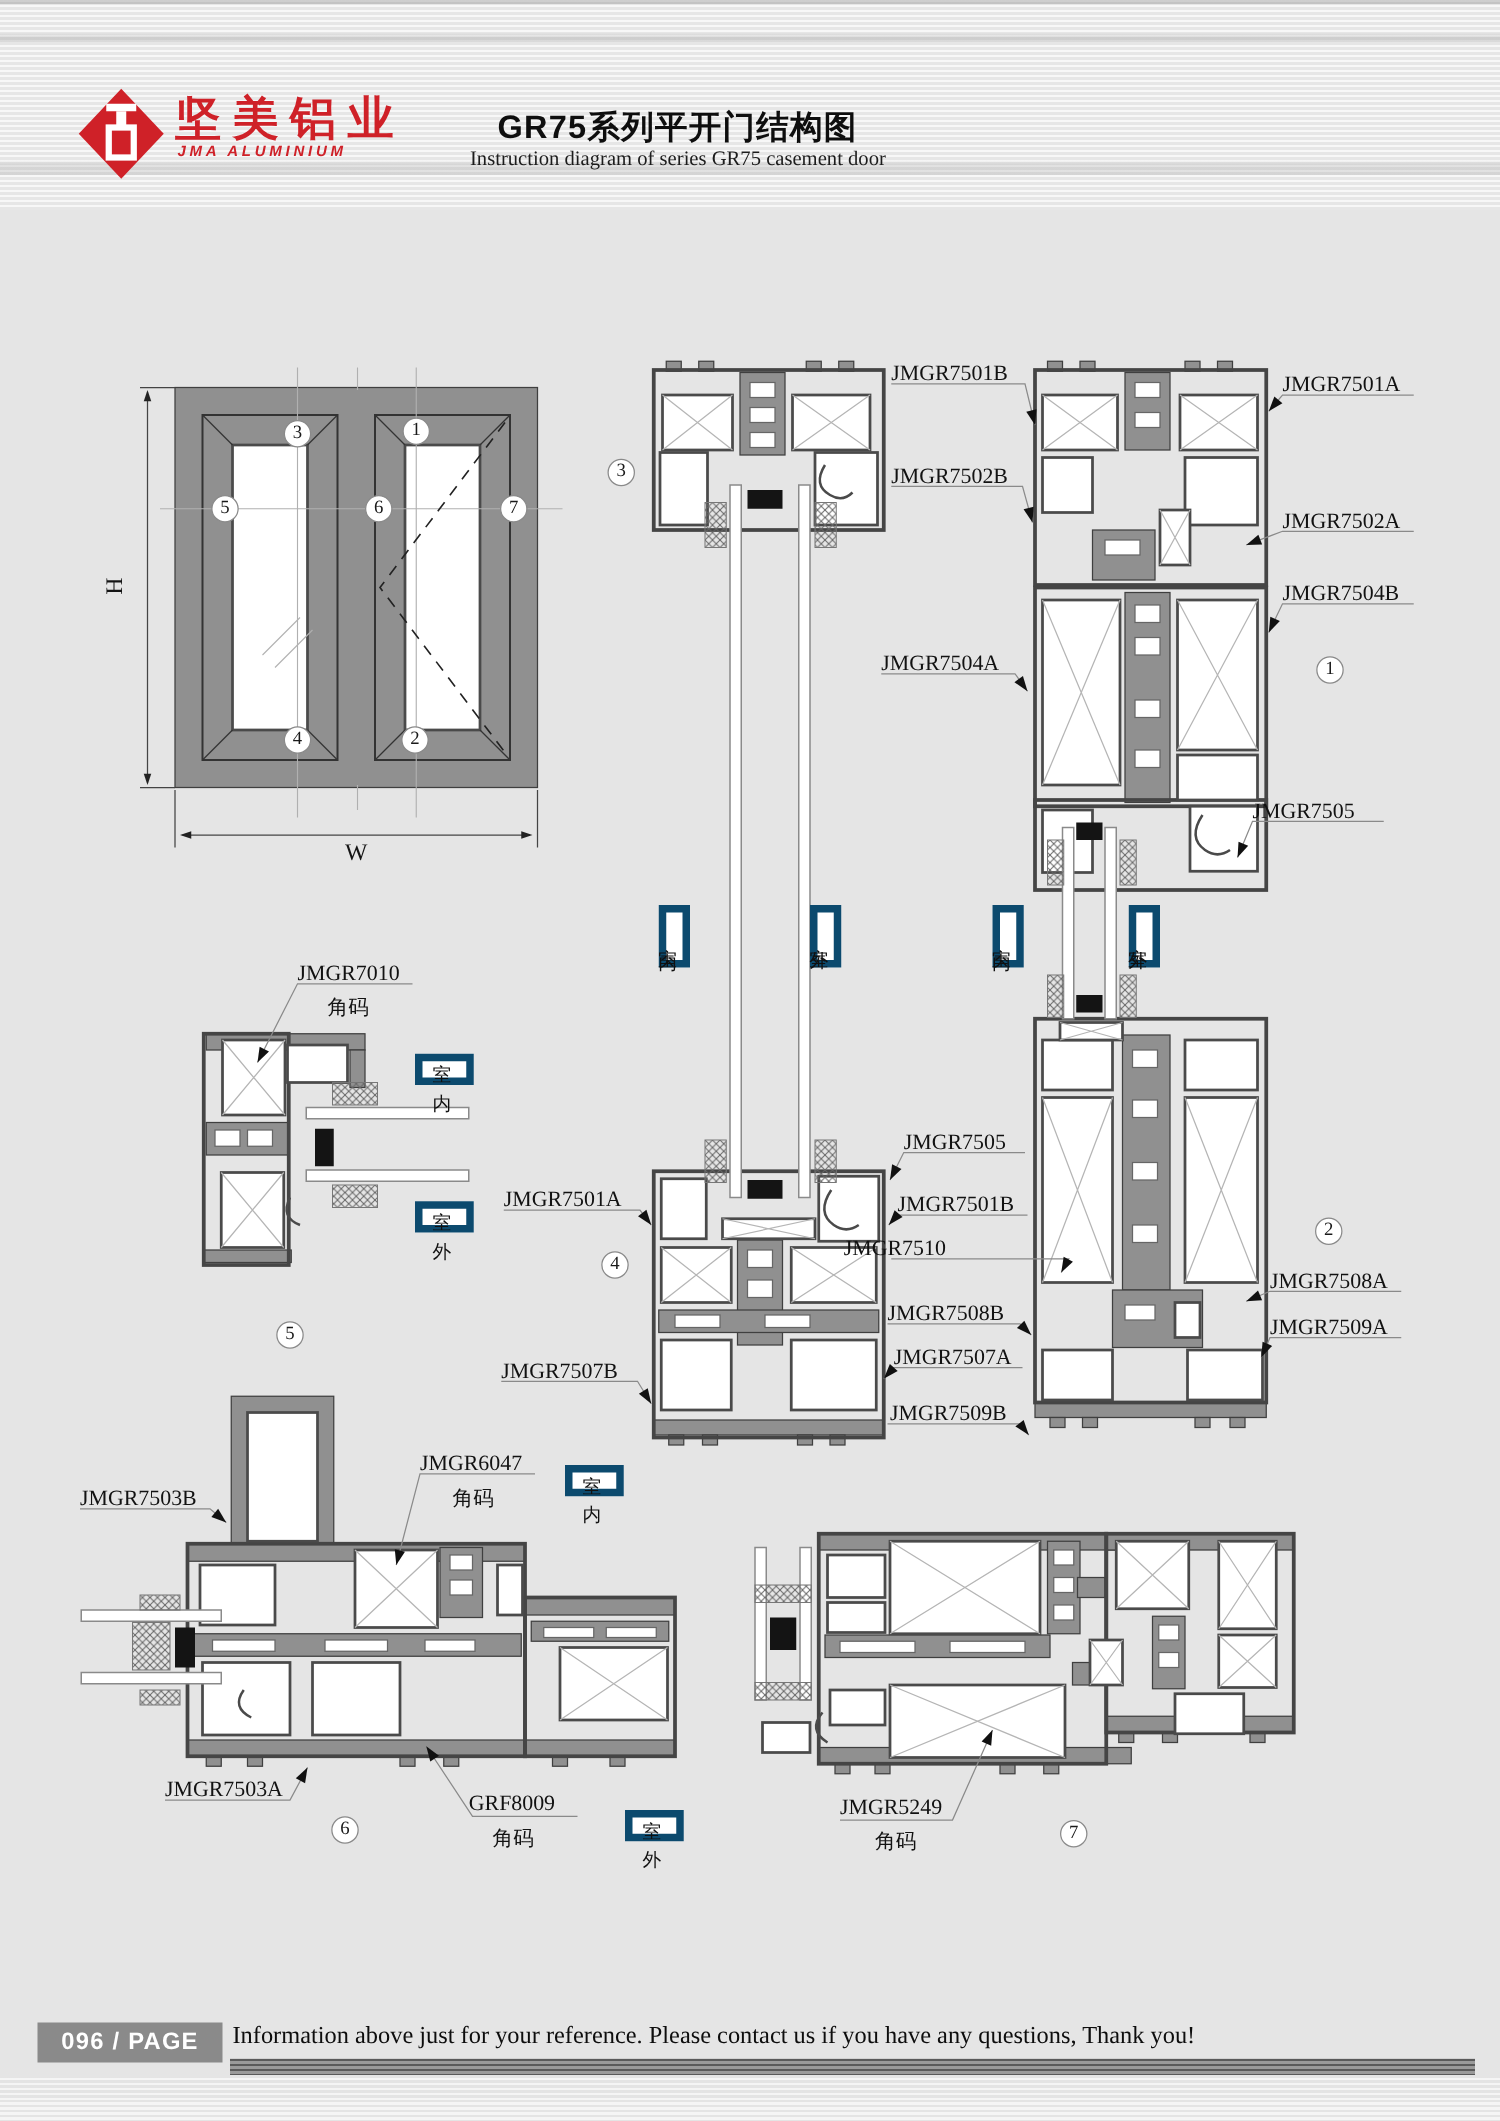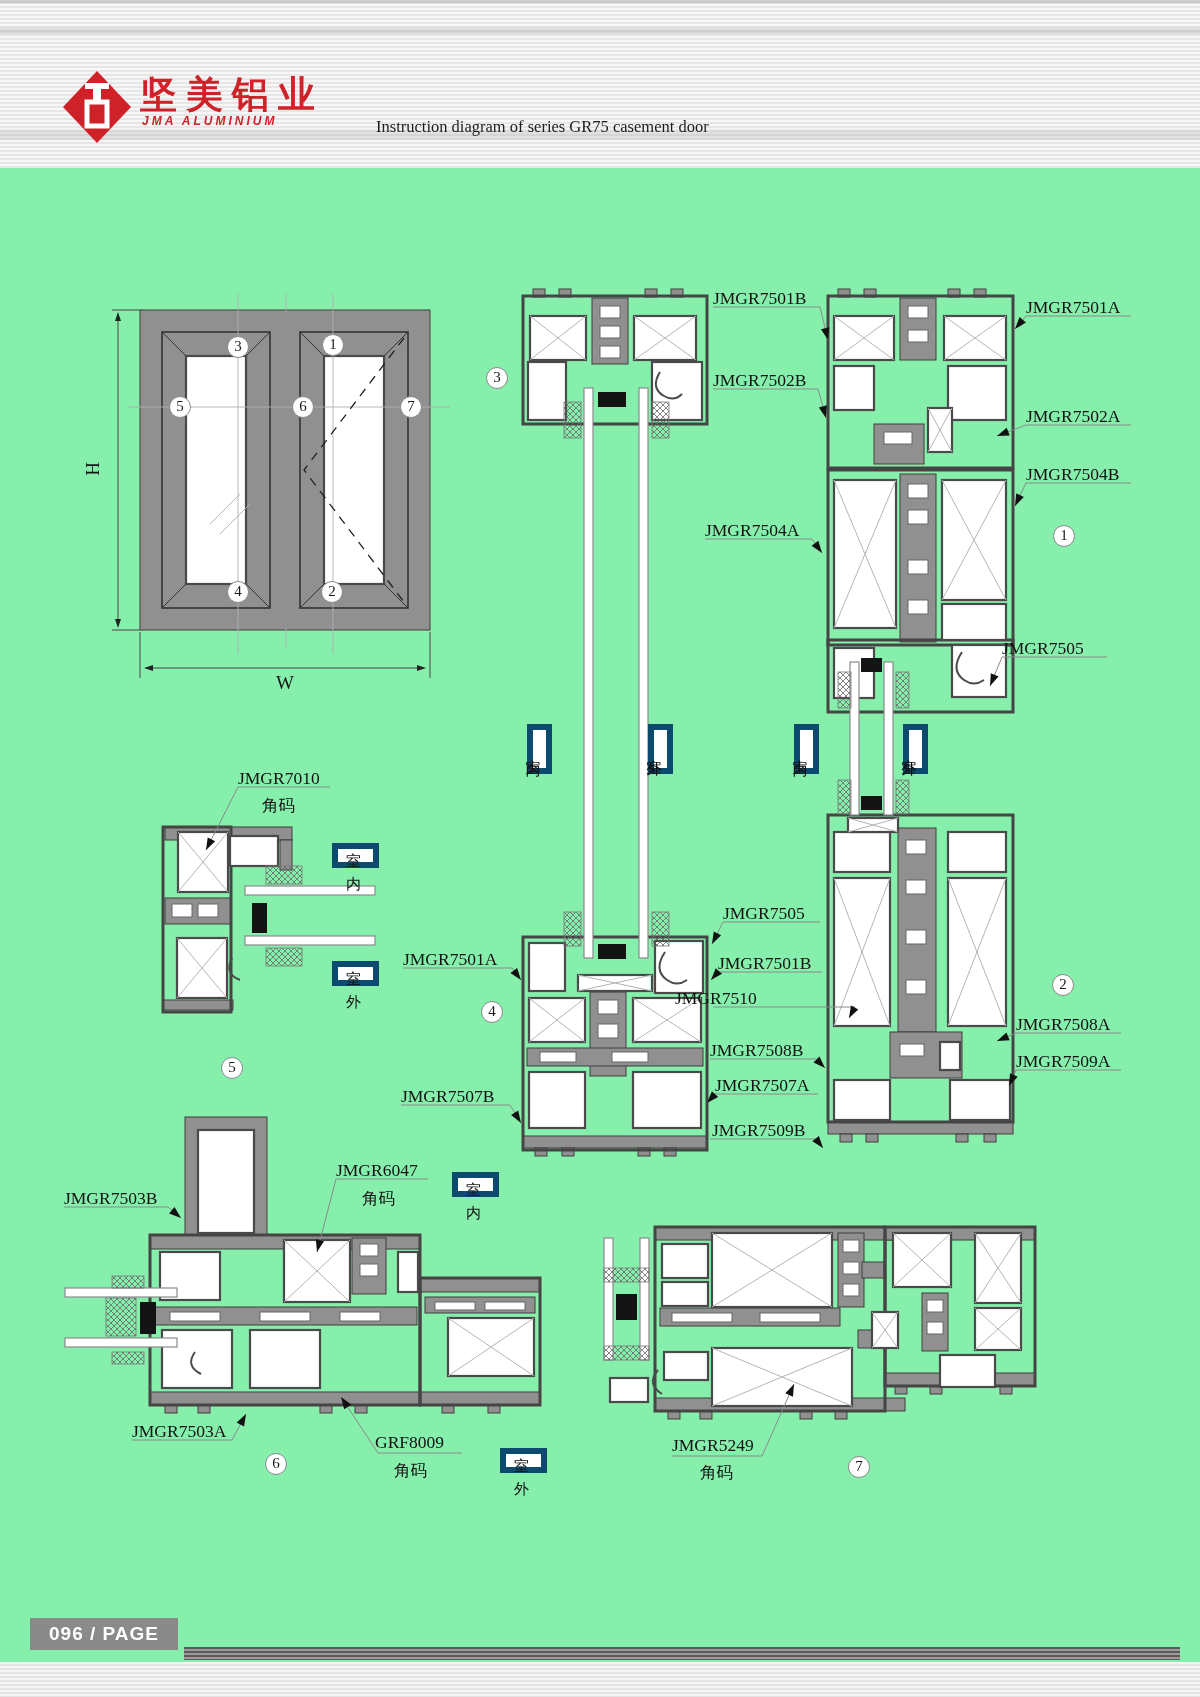--- a/index.html
+++ b/index.html
@@ -1,17 +1,17 @@
 <!DOCTYPE html>
 <html><head>
 <meta charset="utf-8">
 <style>
   *{margin:0;padding:0;box-sizing:border-box}
   html,body{background:#fff}
-  .page{position:relative;width:1200px;height:1697px;background:#86efac;overflow:hidden;
+  .page{position:relative;width:1200px;height:1697px;background:#e5e5e5;overflow:hidden;
         font-family:"Liberation Serif",serif;color:#141414}
   
   .stripes-top{position:absolute;left:0;top:0;width:1200px;height:168px;
     background:
       linear-gradient(180deg,rgba(130,130,130,.35) 0 3px,rgba(255,255,255,0) 3px 26px,
         rgba(150,150,150,.30) 30px 34px,rgba(255,255,255,0) 34px 128px,
         rgba(160,160,160,.25) 132px 140px,rgba(255,255,255,0) 140px 168px),
       repeating-linear-gradient(180deg,#f7f7f7 0 2px,#e6e6e6 2px 4px)}
   .stripes-bottom{position:absolute;left:0;top:1662px;width:1200px;height:35px;
     background:repeating-linear-gradient(180deg,#f5f5f5 0 2px,#e4e4e4 2px 4px)}
@@ -57,20 +57,21 @@
   <div class="stripes-bottom"></div>
 
   <svg class="logo-svg" width="74" height="76">
     <polygon points="37,3 71,39 37,75 3,39" fill="#cf2128"></polygon>
     <rect x="25" y="15" width="24" height="6" fill="#fff"></rect>
     <rect x="33" y="21" width="8" height="11" fill="#fff"></rect>
     <rect x="27" y="34" width="20" height="24" fill="none" stroke="#fff" stroke-width="5"></rect>
   </svg>
   <div class="brand-cn">坚美铝业</div>
   <div class="brand-en">JMA ALUMINIUM</div>
+  <div class="title-cn">GR75系列平开门结构图</div>
   <div class="title-en">Instruction diagram of series GR75 casement door</div>
 
   <svg id="art" width="1200" height="1697" viewBox="0 0 1200 1697">
     <defs>
       <pattern id="ht" width="6" height="6" patternUnits="userSpaceOnUse">
         <path d="M0,0 L6,6 M6,0 L0,6" stroke="#666" stroke-width="0.8"></path>
       </pattern>
     </defs>
   <g>
         <rect x="140" y="310" width="290" height="320" fill="#909090" stroke="#3f3f3f" stroke-width="1"></rect>
@@ -429,13 +430,14 @@
   <div class="rb v" style="left:527px;top:724px">室内</div>
   <div class="rb v" style="left:648px;top:724px">室外</div>
   <div class="rb v" style="left:794px;top:724px">室内</div>
   <div class="rb v" style="left:903px;top:724px">室外</div>
   <div class="rb h" style="left:332px;top:843px">室内</div>
   <div class="rb h" style="left:332px;top:961px">室外</div>
   <div class="rb h" style="left:452px;top:1172px">室内</div>
   <div class="rb h" style="left:500px;top:1448px">室外</div>
 
   <div class="page-badge">096 / PAGE</div>
+  <div class="disc-en">Information above just for your reference. Please contact us if you have any questions, Thank you!</div>
 </div>
 
 </body></html>

